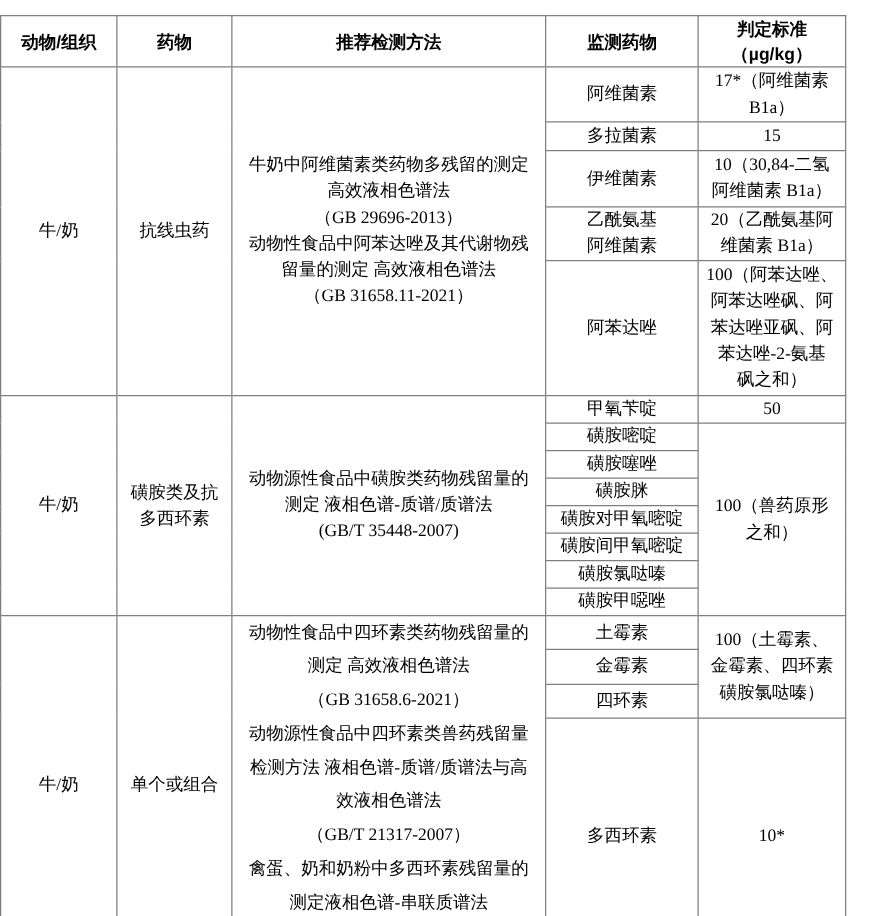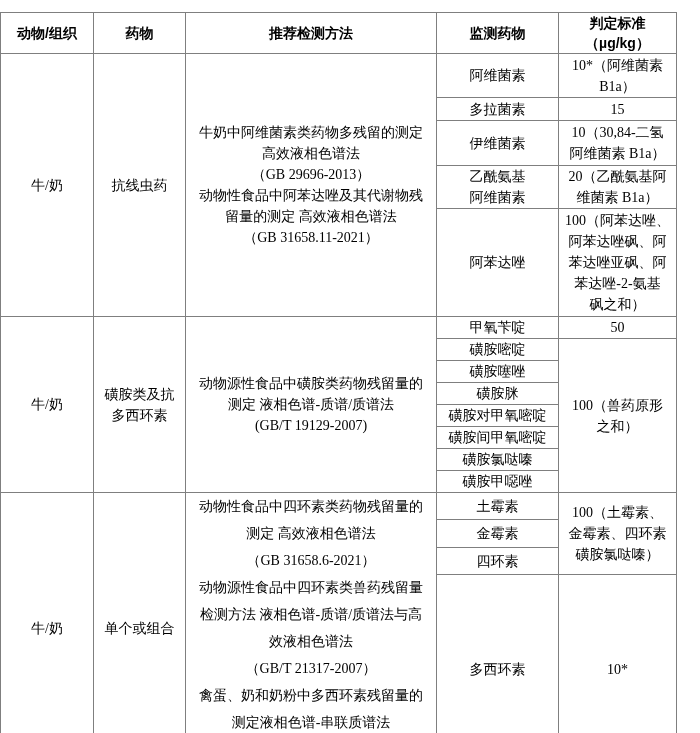--- a/index.html
+++ b/index.html
@@ -84,21 +84,21 @@
       <tr class="h44">
         <td rowspan="5">牛/奶</td>
         <td rowspan="5">抗线虫药</td>
         <td rowspan="5" class="method pre">牛奶中阿维菌素类药物多残留的测定
 高效液相色谱法
 （GB 29696-2013）
 动物性食品中阿苯达唑及其代谢物残
 留量的测定  高效液相色谱法
 （GB 31658.11-2021）</td>
         <td class="pre">阿维菌素</td>
-        <td class="pre">10*（阿维菌素
+        <td class="pre">17*（阿维菌素
 B1a）</td>
       </tr>
       <tr class="h23">
         <td>多拉菌素</td>
         <td>15</td>
       </tr>
       <tr class="h45">
         <td>伊维菌素</td>
         <td class="pre">10（30,84-二氢
 阿维菌素 B1a）</td>
@@ -117,21 +117,21 @@
 苯达唑-2-氨基
 砜之和）</td>
       </tr>
 
       <tr class="h22">
         <td rowspan="8">牛/奶</td>
         <td rowspan="8" class="pre">磺胺类及抗
 多西环素</td>
         <td rowspan="8" class="method pre">动物源性食品中磺胺类药物残留量的
 测定  液相色谱-质谱/质谱法
-(GB/T 19129-2007)</td>
+(GB/T 35448-2007)</td>
         <td>甲氧苄啶</td>
         <td>50</td>
       </tr>
       <tr class="h22">
         <td>磺胺嘧啶</td>
         <td rowspan="7" class="pre">100（兽药原形
 之和）</td>
       </tr>
       <tr class="h22">
         <td>磺胺噻唑</td>

